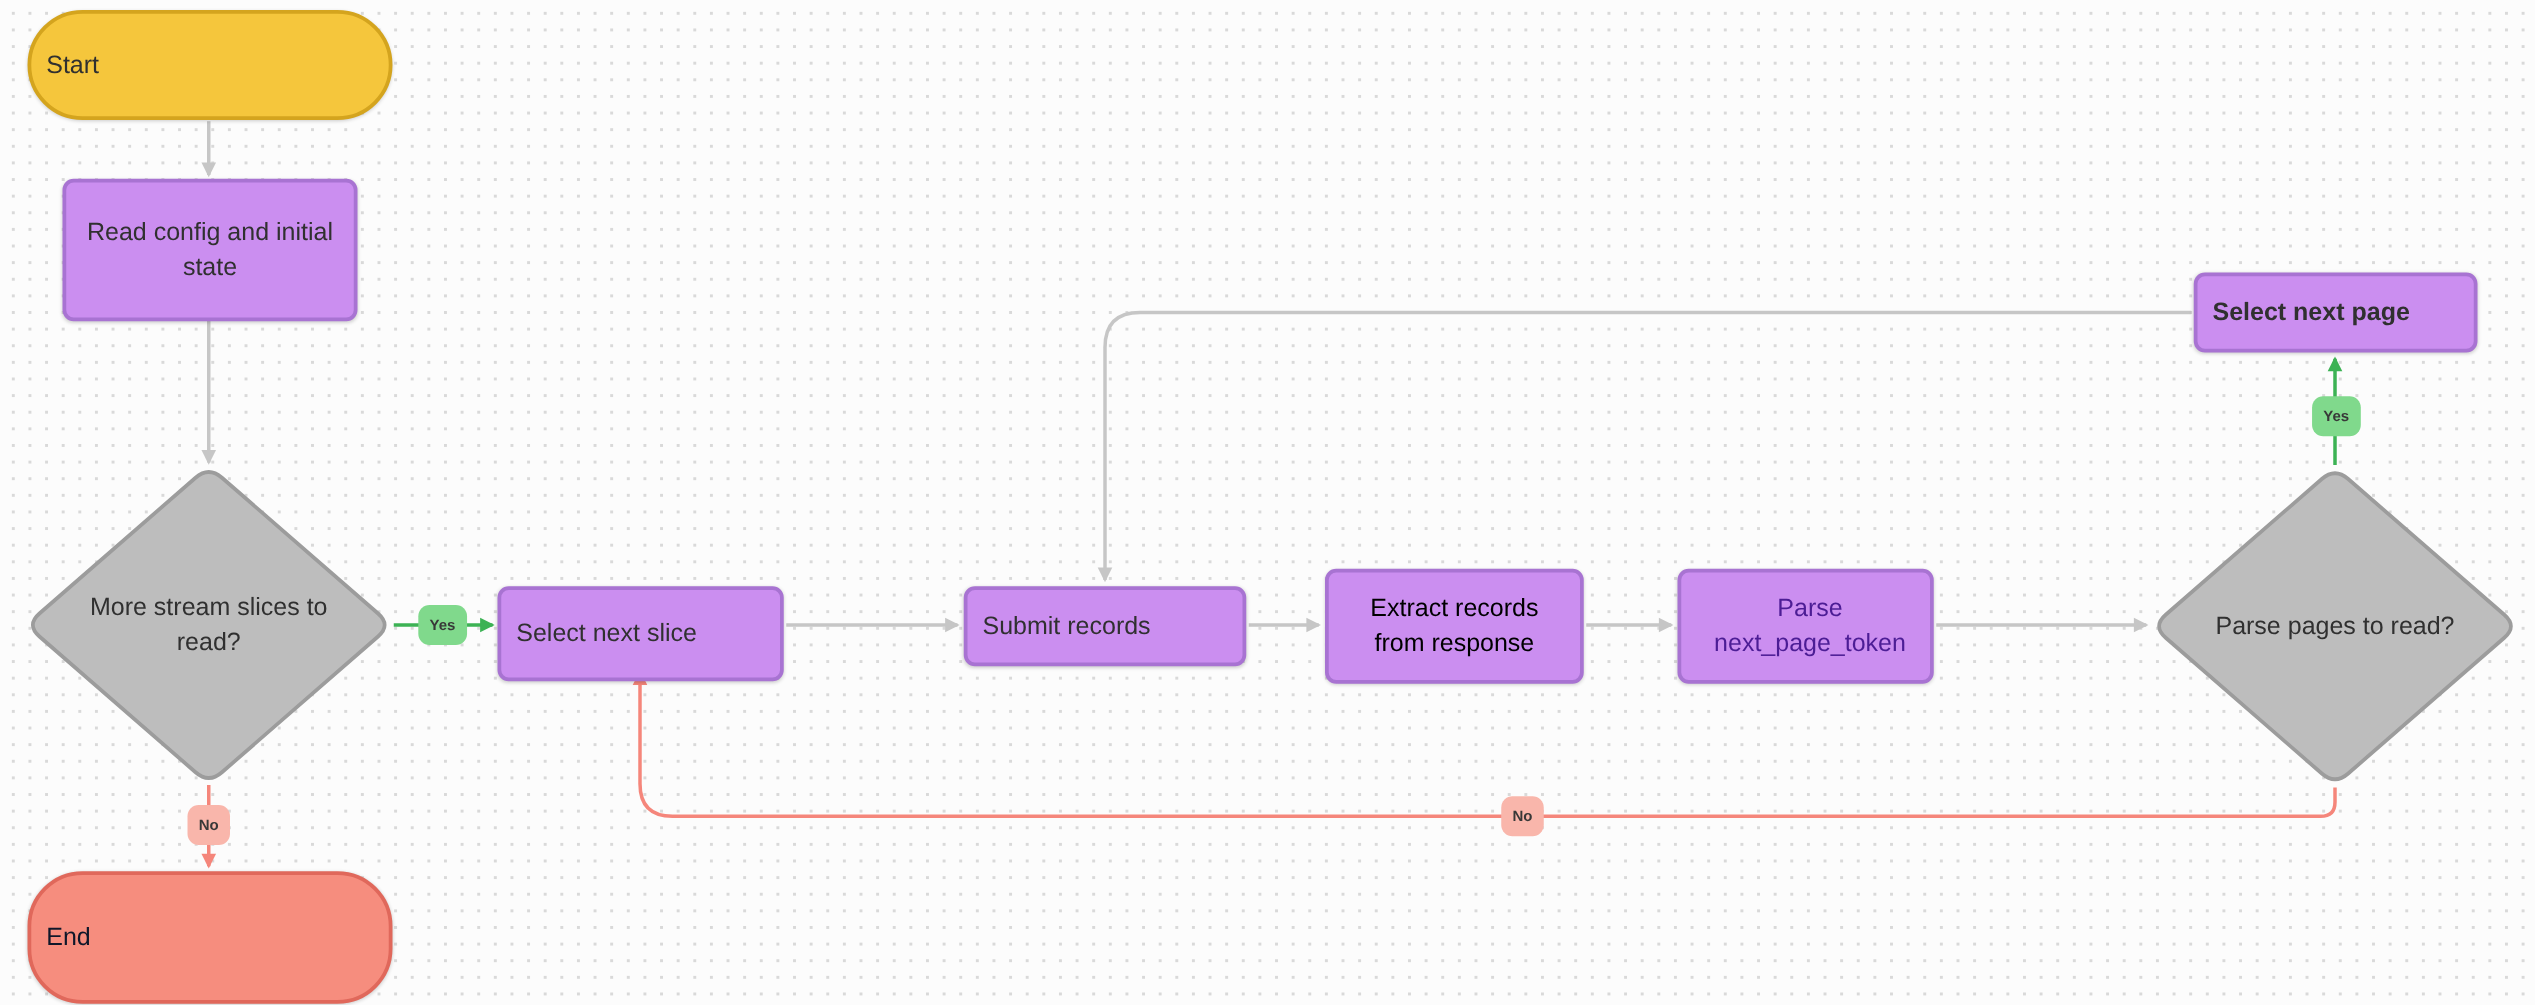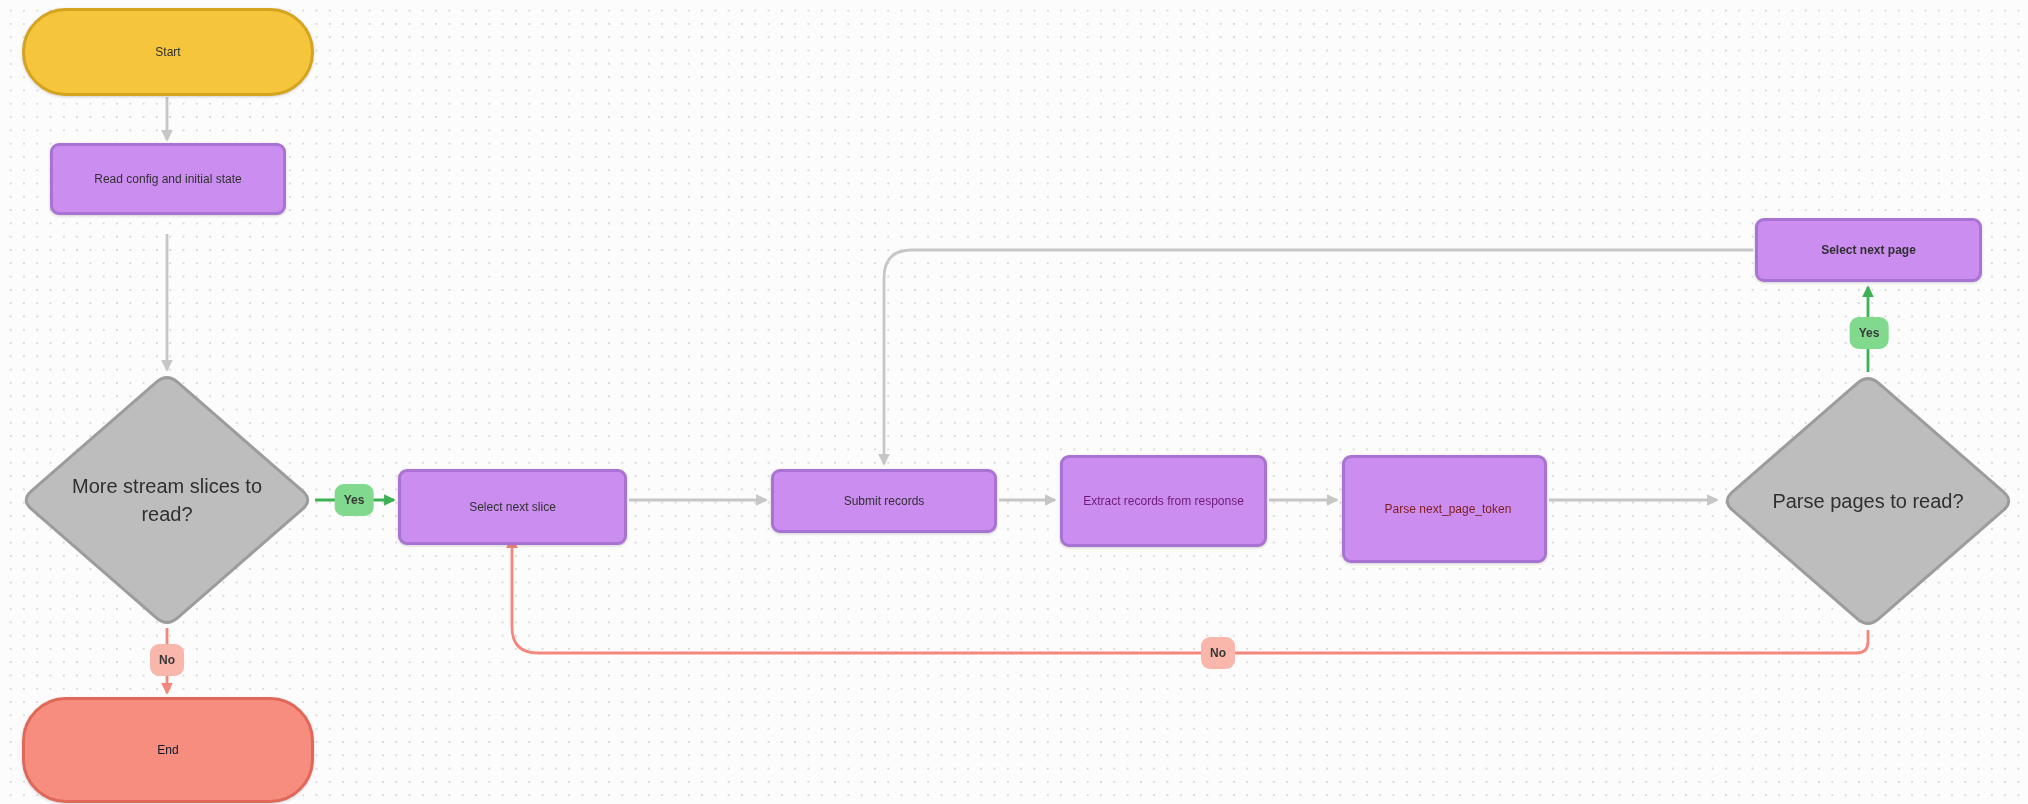--- a/index.html
+++ b/index.html
@@ -10,23 +10,23 @@
     font-family:"Liberation Sans","DejaVu Sans",sans-serif;
     background-color:#fcfcfc;
     background-image:radial-gradient(circle,#d9d9d9 1.2px,transparent 1.4px);
     background-size:13.3px 13.3px;
     background-position:4px 4px;
   }
   svg.edges{position:absolute;left:0;top:0;width:100%;height:100%;}
   .node{
     position:absolute;
     border:3px solid;
-    display:flex;align-items:center;justify-content:center;
+    display:flex;align-items:center;
     text-align:center;
-    font-size:12px;font-weight:500;color:#303030;
+    font-size:20px;font-weight:500;color:#303030;
     line-height:1.4;
     padding:0 12px;box-sizing:border-box;
     box-shadow:0 1px 3px rgba(0,0,0,0.18);
   }
   .node.terminal{border-radius:44px;}
   .node.process{border-radius:9px;}
   .dlabel{
     position:absolute;transform:translate(-50%,-50%);
     text-align:center;font-size:20px;font-weight:500;color:#303030;line-height:1.4;
     pointer-events:none;
@@ -65,34 +65,34 @@
       <path d="M1868,372 L1868,287" fill="none" stroke="#3cb254" stroke-width="2.8" marker-end="url(#arrow-green)"></path>
       <path d="M1753,250 L912,250 Q884,250 884,278 L884,464" fill="none" stroke="#c6c6c6" stroke-width="2.8" marker-end="url(#arrow-gray)"></path>
       <path d="M1868,630 L1868,641.5 Q1868,653 1856.5,653 L538,653 Q512,653 512,627 L512,538" fill="none" stroke="#f5867b" stroke-width="2.8" marker-end="url(#arrow-red)"></path>
       <path d="M156.43708040376234,382.18829307343964 Q167,373 177.56291959623766,382.18829307343964 L302.4370804037623,490.81170692656036 Q313,500 302.4370804037623,509.18829307343964 L177.56291959623766,617.8117069265604 Q167,627 156.43708040376234,617.8117069265604 L31.562919596237663,509.18829307343964 Q21,500 31.562919596237663,490.81170692656036 Z" fill="#bdbdbd" stroke="#9c9c9c" stroke-width="3"></path>
       <path d="M1857.4370804037624,383.18829307343964 Q1868,374 1878.5629195962376,383.18829307343964 L2003.4370804037624,491.81170692656036 Q2014,501 2003.4370804037624,510.18829307343964 L1878.5629195962376,618.8117069265604 Q1868,628 1857.4370804037624,618.8117069265604 L1732.5629195962376,510.18829307343964 Q1722,501 1732.5629195962376,491.81170692656036 Z" fill="#bdbdbd" stroke="#9c9c9c" stroke-width="3"></path>
     </svg>
   <div id="nodes-layer">
       <div class="node terminal" style="left: 22px; top: 8px; width: 292px; height: 88px; background: rgb(245, 198, 60); border-color: rgb(212, 164, 30); color: rgb(48, 48, 48);">
         <span>Start</span>
       </div>
-      <div class="node process" style="left: 50px; top: 143px; width: 236px; height: 72px; background: rgb(203, 142, 240); border-color: rgb(168, 115, 210); color: rgb(48, 48, 48);">
+      <div class="node process" style="left: 50px; top: 143px; width: 236px; height: 114px; background: rgb(203, 142, 240); border-color: rgb(168, 115, 210); color: rgb(48, 48, 48);">
         <span>Read config and initial state</span>
       </div>
       <div class="dlabel" style="left: 167px; top: 500px; width: 235px; color: rgb(48, 48, 48);">More stream slices to read?</div>
       <div class="node process" style="left: 398px; top: 469px; width: 229px; height: 76px; background: rgb(203, 142, 240); border-color: rgb(168, 115, 210); color: rgb(48, 48, 48);">
         <span>Select next slice</span>
       </div>
       <div class="node process" style="left: 771px; top: 469px; width: 226px; height: 64px; background: rgb(203, 142, 240); border-color: rgb(168, 115, 210); color: rgb(48, 48, 48);">
         <span>Submit records</span>
       </div>
-      <div class="node process" style="left: 1060px; top: 455px; width: 207px; height: 92px; background: rgb(203, 142, 240); border-color: rgb(168, 115, 210); color: #701a75;">
+      <div class="node process" style="left: 1060px; top: 455px; width: 207px; height: 92px; background: rgb(203, 142, 240); border-color: rgb(168, 115, 210); color: #000000;">
         <span>Extract records from response</span>
       </div>
-      <div class="node process" style="left: 1342px; top: 455px; width: 205px; height: 108px; background: rgb(203, 142, 240); border-color: rgb(168, 115, 210); color: #7f1d1d; padding-left: 19px;">
+      <div class="node process" style="left: 1342px; top: 455px; width: 205px; height: 92px; background: rgb(203, 142, 240); border-color: rgb(168, 115, 210); color: #4c1d95; padding-left: 19px;">
         <span>Parse next_page_token</span>
       </div>
       <div class="dlabel" style="left: 1868px; top: 501px; width: 235px; color: rgb(48, 48, 48);">Parse pages to read?</div>
       <div class="node process" style="left: 1755px; top: 218px; width: 227px; height: 64px; background: rgb(203, 142, 240); border-color: rgb(168, 115, 210); color: rgb(48, 48, 48); font-weight: bold;">
         <span>Select next page</span>
       </div>
       <div class="node terminal" style="left: 22px; top: 697px; width: 292px; height: 106px; background: rgb(246, 141, 126); border-color: rgb(224, 104, 91); color: #0f172a;">
         <span>End</span>
       </div>
       <div class="badge yes" style="left: 354px; top: 500px; background: rgb(128, 217, 140);">Yes</div>

